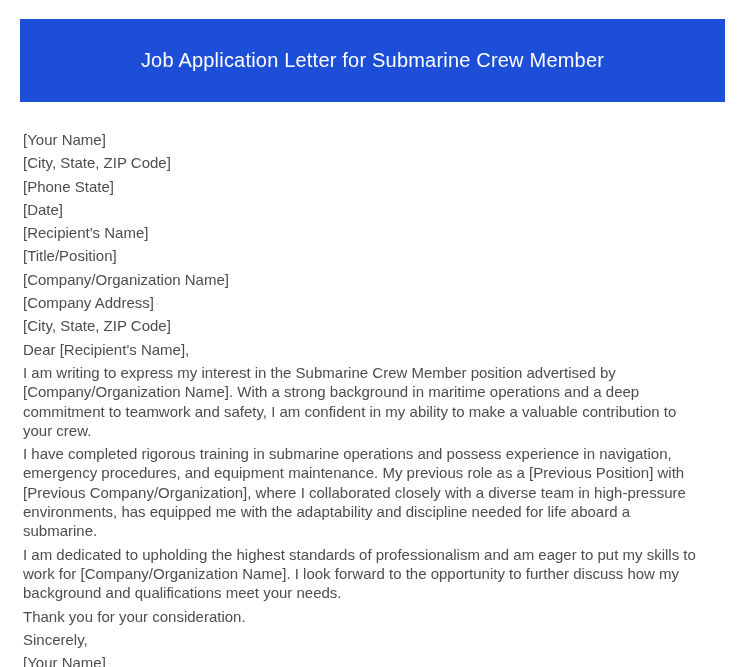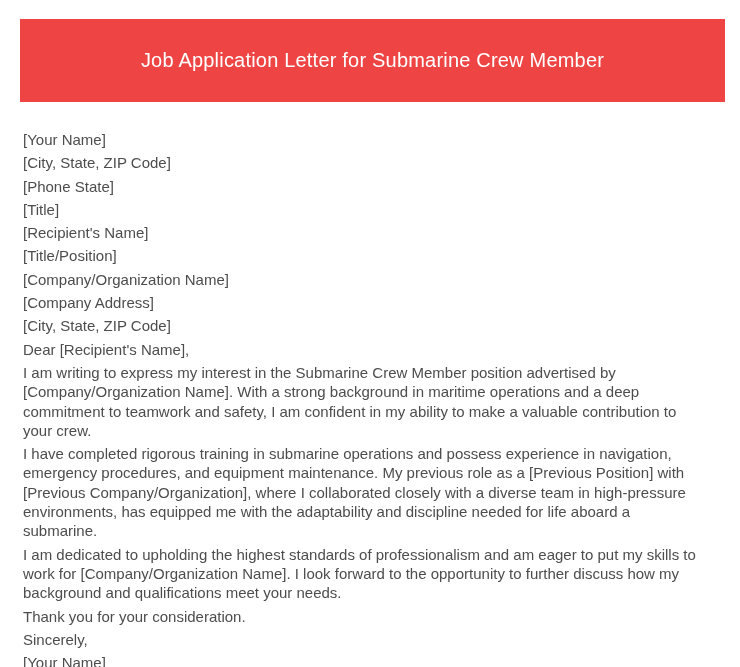--- a/index.html
+++ b/index.html
@@ -50,30 +50,30 @@
   .letter p {
     margin: 4px;
     padding: 0;
   }
 </style>
 </head>
 <body>
 
 <div class="page">
 
-  <div class="banner" style="background: #ef4444;">
+  <div class="banner" style="background: #1d4ed8;">
     <h1 style="color: rgb(255, 255, 255);">Job Application Letter for Submarine Crew Member</h1>
   </div>
 
   <div class="letter" style="color: rgb(77, 77, 77);">
 
     <div class="line">[Your Name]</div>
     <div class="line">[City, State, ZIP Code]</div>
     <div class="line">[Phone State]</div>
-    <div class="line">[Title]</div>
+    <div class="line">[Date]</div>
 
     <div class="line">[Recipient's Name]</div>
     <div class="line">[Title/Position]</div>
     <div class="line">[Company/Organization Name]</div>
     <div class="line">[Company Address]</div>
     <div class="line">[City, State, ZIP Code]</div>
 
     <div class="line">Dear [Recipient's Name],</div>
 
     <p>I am writing to express my interest in the Submarine Crew Member position advertised by [Company/Organization Name]. With a strong background in maritime operations and a deep commitment to teamwork and safety, I am confident in my ability to make a valuable contribution to your crew.</p>

